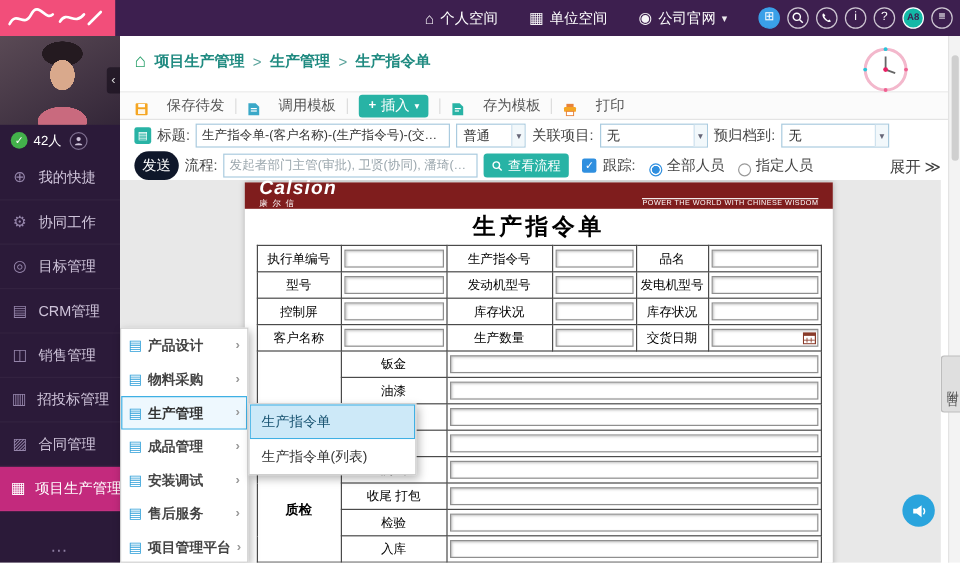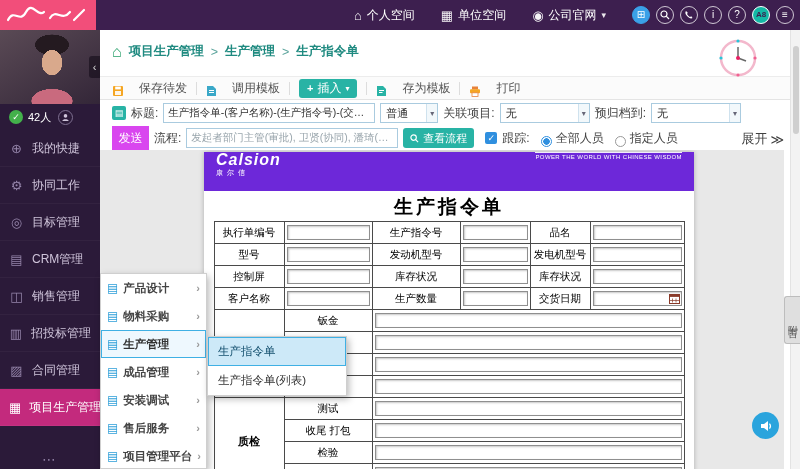--- a/index.html
+++ b/index.html
@@ -73,36 +73,36 @@
   .title-input{width:212px}
   .flow-input{width:212px}
   .input-text{font-size:10.5px;color:#333;overflow:hidden;text-overflow:ellipsis;white-space:nowrap}
   .input-text.muted{color:#9aa6ad}
   .select{height:20px;border:1px solid #aacbdf;background:#fff;display:flex;align-items:center}
   .sel-text{font-size:11px;color:#333;padding:0 5px}
   .sel-caret{margin-left:auto;height:100%;display:flex;align-items:center;padding:0 3px;
     border-left:1px solid #cfe2ee;background:#f2f8fb;color:#667;font-size:8px}
   .priority-select{width:58px}
   .related-select,.prearchive-select{width:90px}
-  .send-btn{width:37px;height:24px;background:#d946ef;color:#fff;border:none;border-radius:0;
+  .send-btn{width:37px;height:24px;background:#0f172a;color:#fff;border:none;border-radius:12px;
     font-size:12px;font-family:inherit}
   .view-flow-btn{height:20px;background:#28b3a5;color:#fff;border:none;border-radius:3px;
     padding:0 7px;font-size:11px;display:flex;align-items:center;gap:4px;font-family:inherit}
   .checkbox{width:12px;height:12px;background:#2f8fdf;border-radius:2px;color:#fff;font-size:9px;
     display:flex;align-items:center;justify-content:center;margin-left:6px}
   .radio-wrap{display:flex;align-items:flex-end;gap:4px;margin-left:6px}
   .radio{width:11px;height:11px;border-radius:50%;border:1px solid #999;background:#fff}
   .radio.on{border-color:#2f8fdf;background:radial-gradient(circle,#2f8fdf 0 3px,#fff 3.5px)}
   .expand-link{position:absolute;right:4px;top:4px;color:#404040;display:flex;gap:3px;align-items:center;font-size:13px}
 
   
   .doc-area{position:absolute;top:120px;left:0;width:684px;height:319px;background:#e8e8e8;overflow:hidden}
   .document{position:absolute;left:104px;top:2px;width:490px;height:340px;background:#fff;
     box-shadow:0 0 5px rgba(0,0,0,.25)}
-  .banner{height:39px;background:#6d28d9;display:flex;align-items:flex-start;justify-content:space-between;padding:0 12px}
+  .banner{height:22px;background:#7f1d1d;display:flex;align-items:flex-end;justify-content:space-between;padding:0 12px}
   .cal-logo{color:#fff;line-height:1}
   .cal-name{display:block;font-size:16px;font-weight:bold;font-style:italic;letter-spacing:1px}
   .cal-cn{display:block;font-size:7px;letter-spacing:4px;margin-top:1px}
   .slogan{text-align:right;color:#fff;line-height:1.25}
   .slogan-cn{font-size:10px;font-weight:bold;letter-spacing:1px}
   .slogan-en{font-size:6px;border-top:1px solid rgba(255,255,255,.9);padding-top:1px;letter-spacing:.4px}
   .doc-title{text-align:center;font-size:19px;line-height:24px;font-weight:bold;color:#000;
     margin:4px 0 2px;letter-spacing:3px}
   table.doc{border-collapse:collapse;margin:0 auto;width:470px;table-layout:fixed}
   table.doc td{border:1px solid #4a4a4a;height:22px;padding:0 2px;overflow:hidden}

